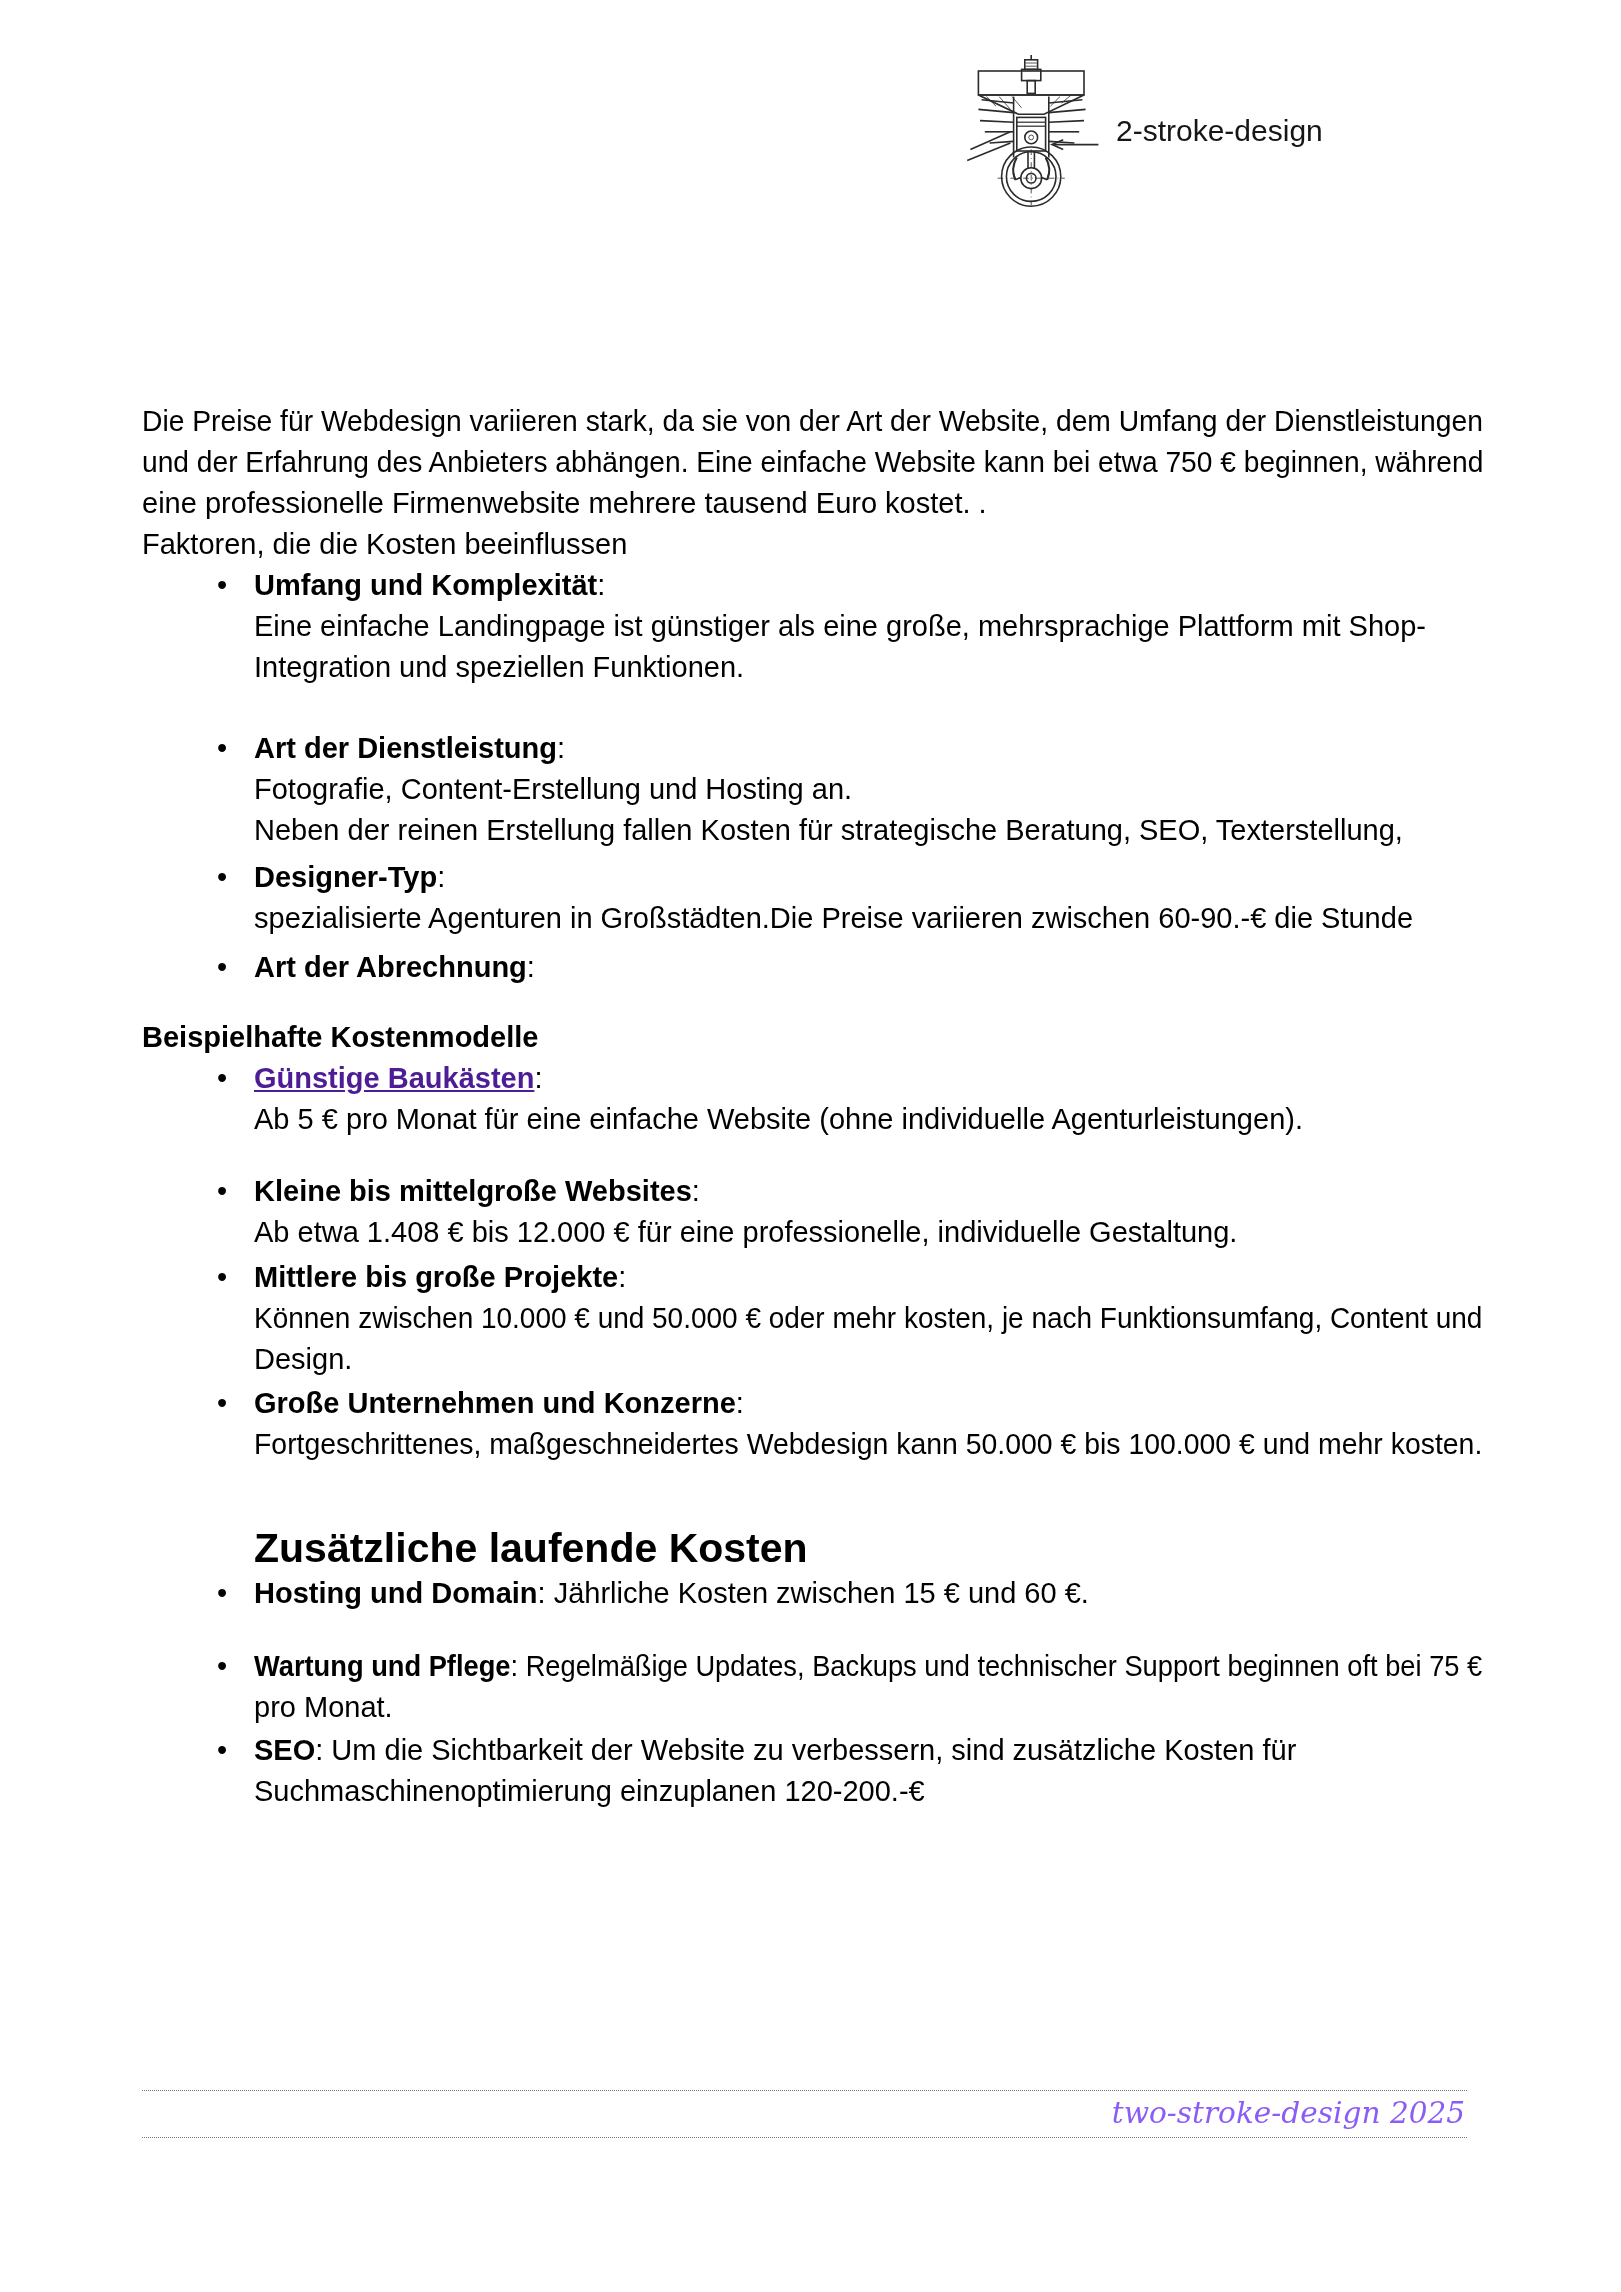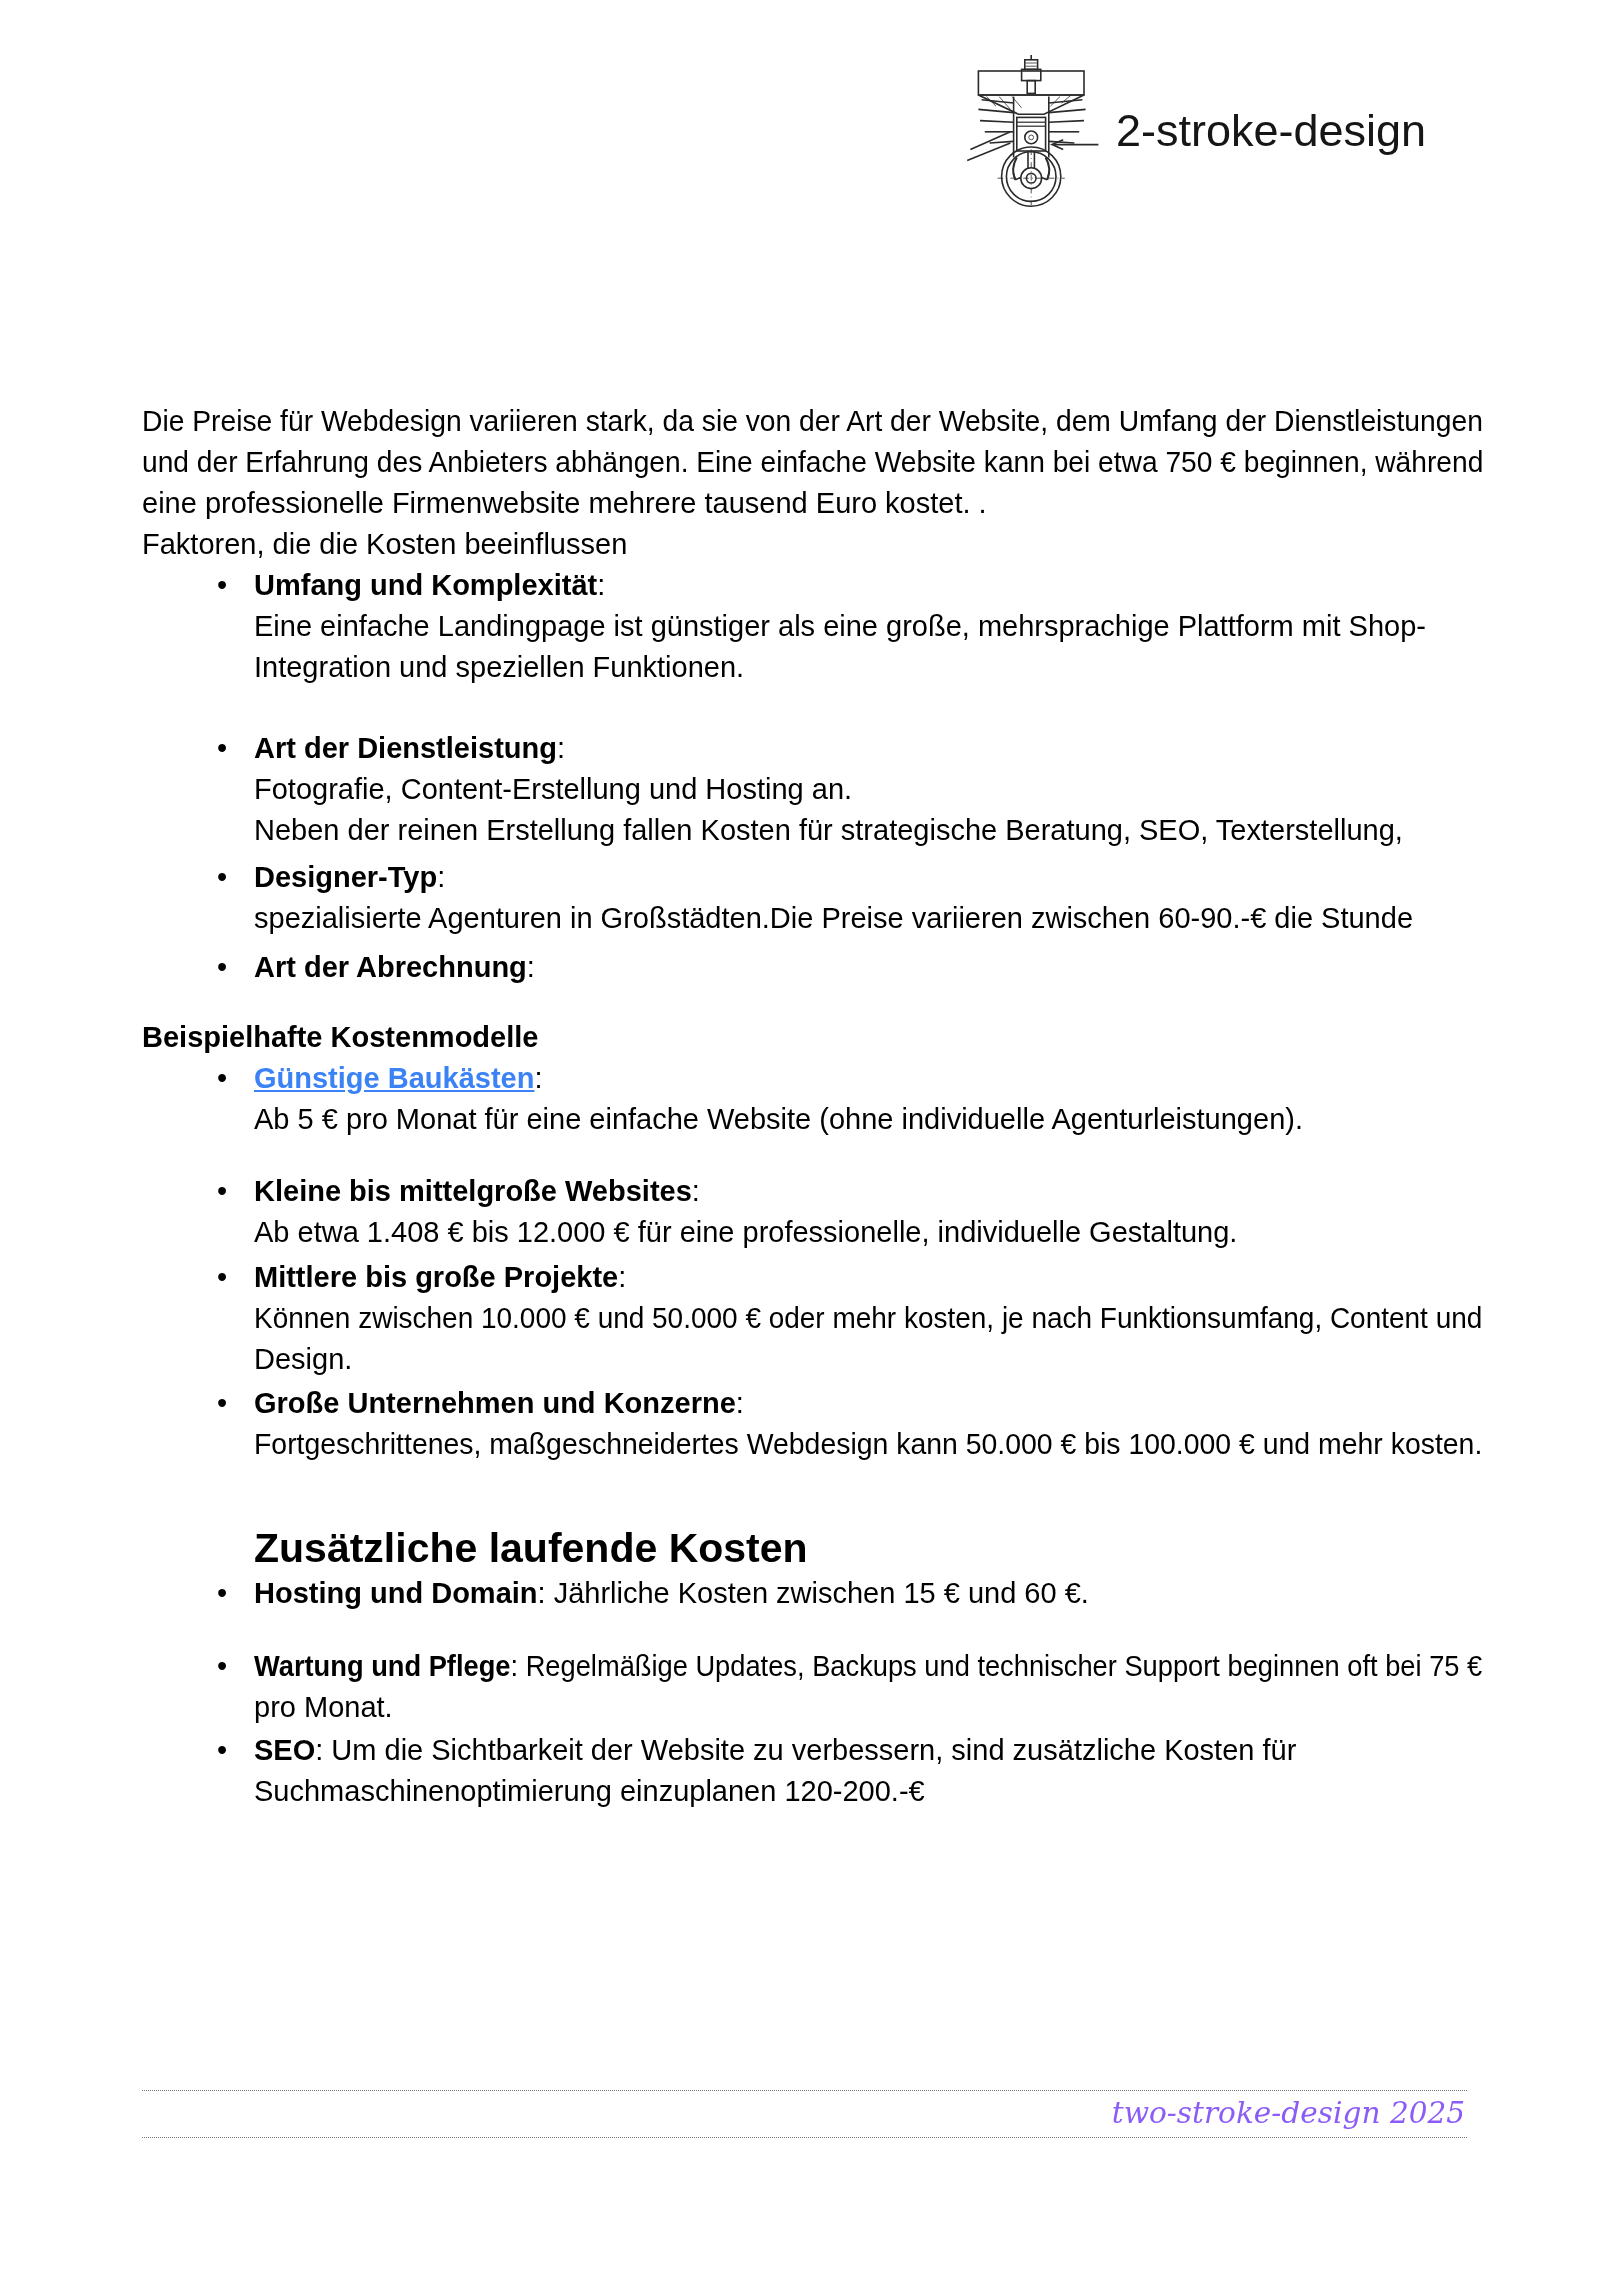--- a/index.html
+++ b/index.html
@@ -6,21 +6,21 @@
   body{
     width:1622px;height:2293px;background:#ffffff;color:#000;
     font-family:"Liberation Sans",sans-serif;
     -webkit-font-smoothing:antialiased;
   }
   .page{position:relative;width:1622px;height:2293px;overflow:hidden;background:#fff;}
 
   
   .header{position:absolute;top:52px;left:964px;display:flex;align-items:center;gap:16px;}
   .logo-svg{display:block;}
-  .brand{font-size:45px;color:#161616;white-space:nowrap;letter-spacing:0px;}
+  .brand{font-size:30px;color:#161616;white-space:nowrap;letter-spacing:0px;}
 
   
   .title{
     position:absolute;top:219px;left:0;width:100%;text-align:center;
     font-family:"DejaVu Serif",serif;font-style:italic;font-weight:500;
     font-size:57px;letter-spacing:-0.9px;white-space:nowrap;
   }
 
   
   .content{position:absolute;left:142px;top:401px;width:1325px;font-size:29px;line-height:41px;}
@@ -165,21 +165,21 @@
         <span class="bullet">•</span>
         <div class="line"><span class="lbl">Art der Abrechnung</span><span>:</span></div>
       </li>
     </ul>
 
     <div class="line models-heading">Beispielhafte Kostenmodelle</div>
 
     <ul class="list models">
       <li>
         <span class="bullet">•</span>
-        <div class="line"><span class="lbl link" style="color: #3b82f6; margin-top: 28px;">Günstige Baukästen</span><span class="after-link">:</span></div>
+        <div class="line"><span class="lbl link" style="color: #4c1d95; margin-top: 28px;">Günstige Baukästen</span><span class="after-link">:</span></div>
         <div class="line">Ab 5 € pro Monat für eine einfache Website (ohne individuelle Agenturleistungen).</div>
       </li>
       <li>
         <span class="bullet">•</span>
         <div class="line"><span class="lbl">Kleine bis mittelgroße Websites</span><span>:</span></div>
         <div class="line">Ab etwa 1.408 € bis 12.000 € für eine professionelle, individuelle Gestaltung.</div>
       </li>
       <li>
         <span class="bullet">•</span>
         <div class="line"><span class="lbl">Mittlere bis große Projekte</span><span>:</span></div>

